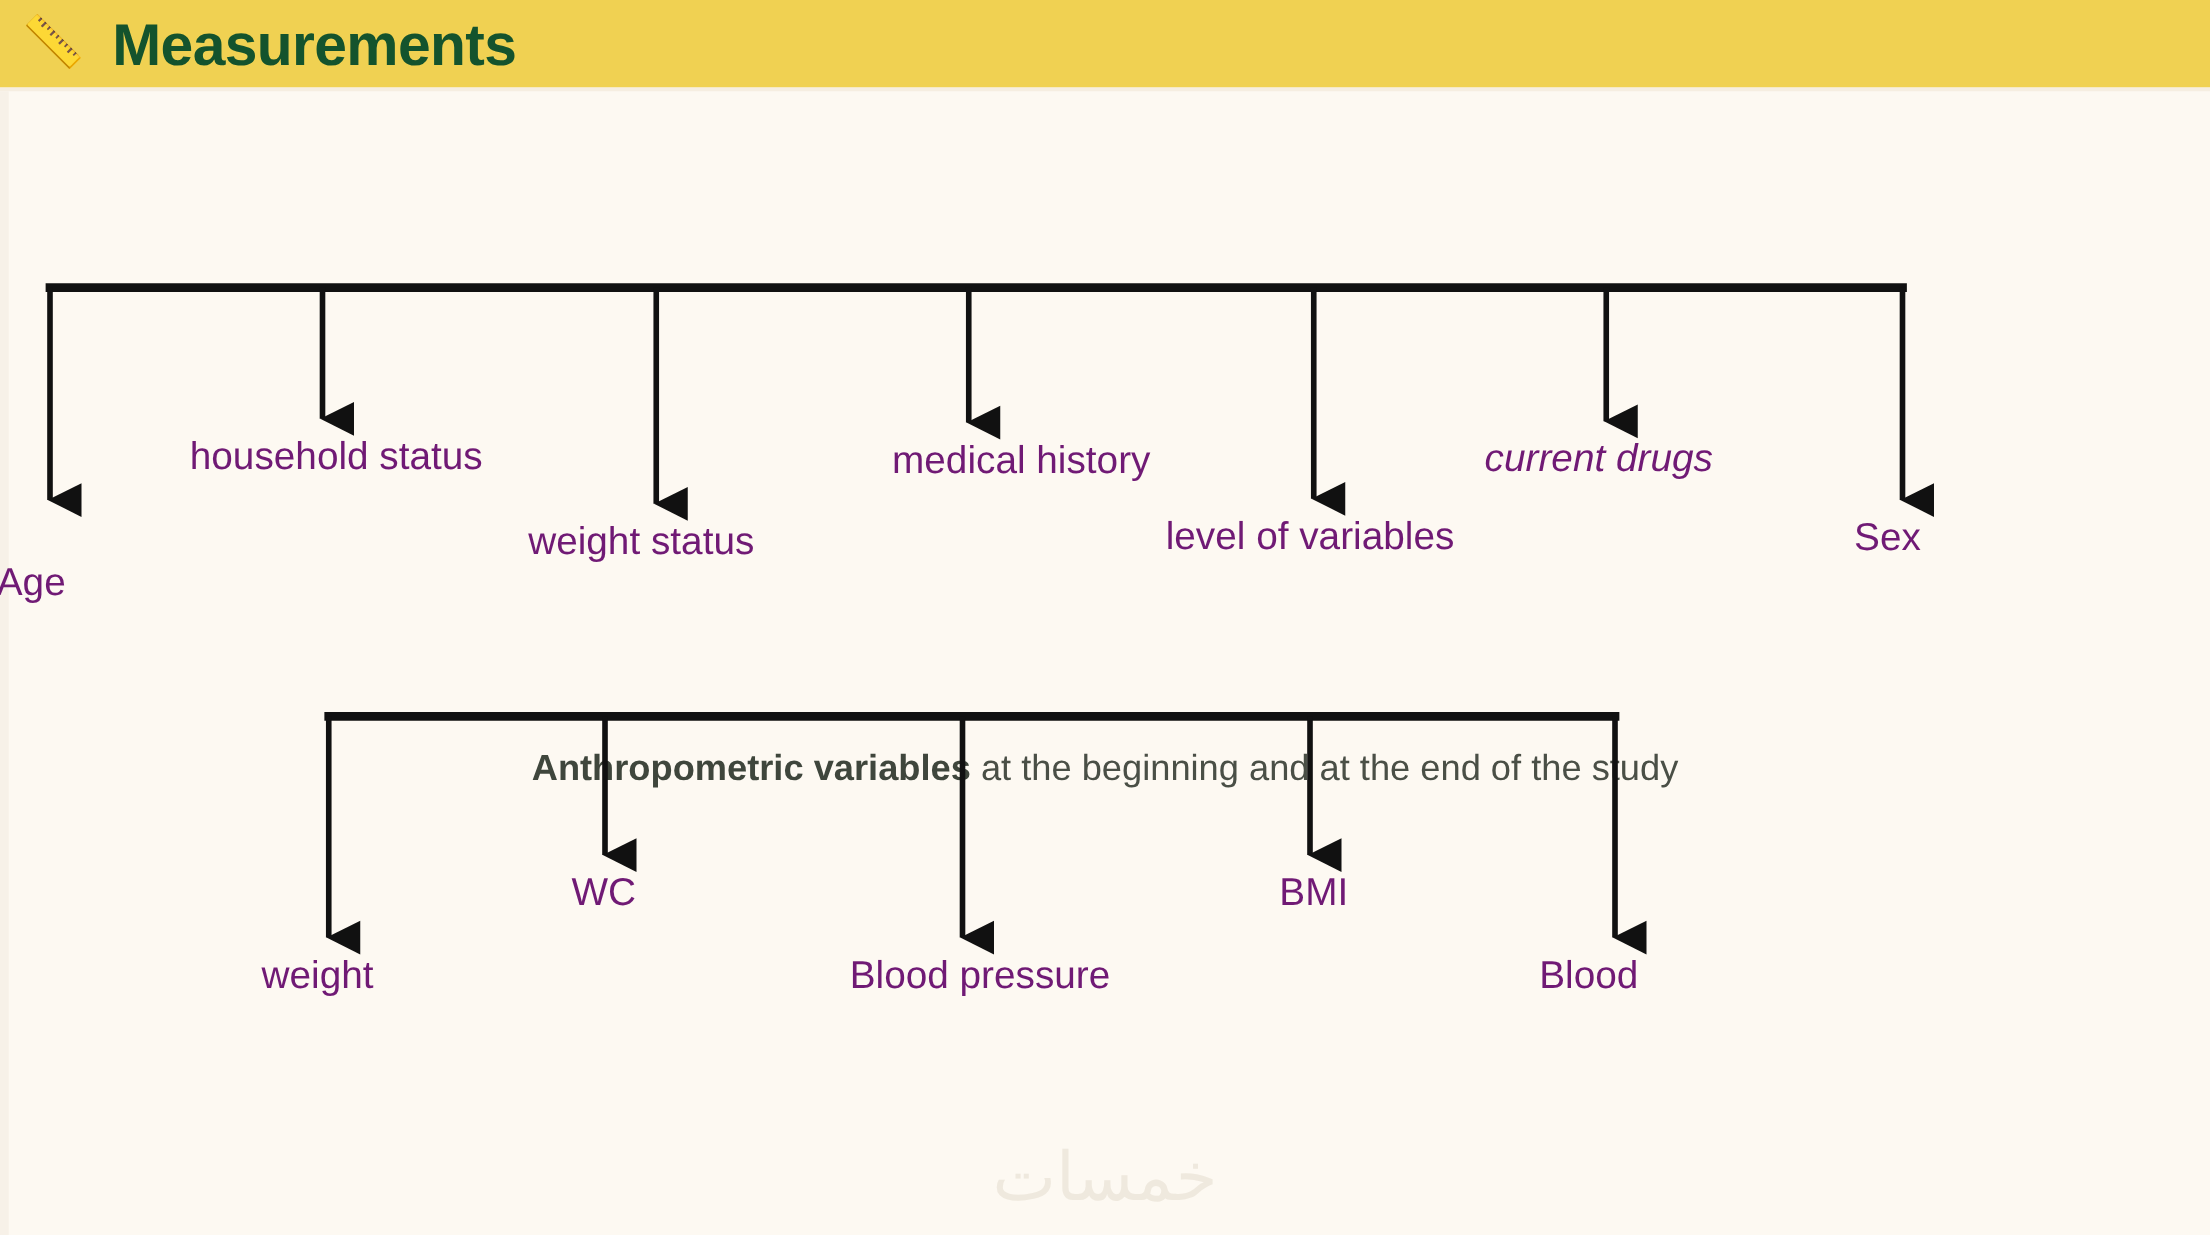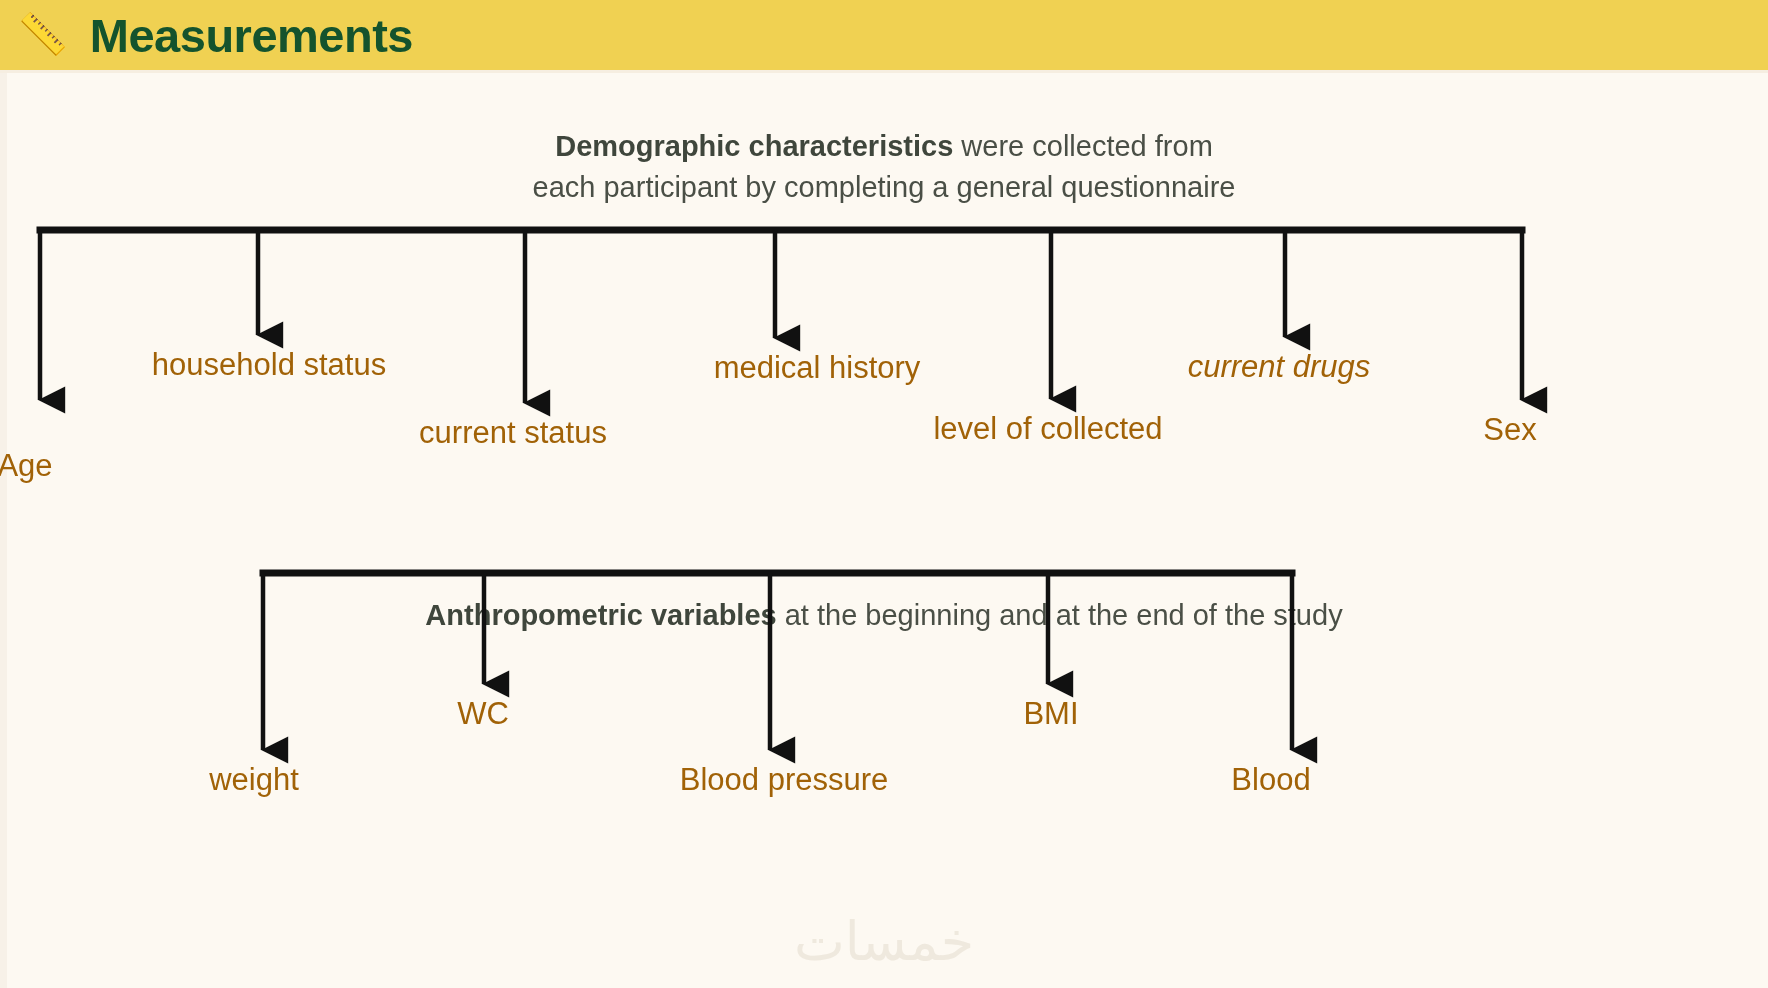--- a/index.html
+++ b/index.html
@@ -91,21 +91,21 @@
     position: absolute;
     left: 0;
     top: 0;
     width: 1768px;
     height: 988px;
     pointer-events: none;
   }
 
   .node-label {
     position: absolute;
-    color: #a16207;
+    color: #701a75;
     font-size: 31px;
     white-space: nowrap;
     transform: translateX(-50%);
   }
 
   
   .watermark {
     position: absolute;
     left: 0;
     top: 910px;
@@ -133,26 +133,20 @@
 
 <div class="page">
 
   <div class="header-bar">
     <span class="header-icon">📏</span>
     <span class="header-title">Measurements</span>
   </div>
   <div class="header-underline"></div>
   <div class="edge-strip"></div>
 
-  <div class="caption" id="demo-caption">
-    <div>
-      <b>Demographic characteristics</b><span> were collected from</span>
-    </div>
-    <div>each participant by completing a general questionnaire</div>
-  </div>
 
   <div class="caption" id="anthro-caption">
     <div>
       <b>Anthropometric variables</b><span> at the beginning and at the end of the study</span>
     </div>
   </div>
 
   <svg class="diagram" viewBox="0 0 1768 988">
     <defs>
       <marker id="arrowhead" markerWidth="7" markerHeight="7" refX="3.2" refY="6.2" orient="auto" markerUnits="strokeWidth">
@@ -175,23 +169,23 @@
         <line x1="484" x2="484" y1="573" y2="684" stroke="#111111" stroke-width="4.5" marker-end="url(#arrowhead)"></line>
         <line x1="770" x2="770" y1="573" y2="750" stroke="#111111" stroke-width="4.5" marker-end="url(#arrowhead)"></line>
         <line x1="1048" x2="1048" y1="573" y2="684" stroke="#111111" stroke-width="4.5" marker-end="url(#arrowhead)"></line>
         <line x1="1292" x2="1292" y1="573" y2="750" stroke="#111111" stroke-width="4.5" marker-end="url(#arrowhead)"></line>
       </g>
   </svg>
 
   <div id="labels-layer">
       <div class="node-label" style="left: 25px; top: 412px; margin-top: 36px;">Age</div>
       <div class="node-label" style="left: 269px; top: 347px;">household status</div>
-      <div class="node-label" style="left: 513px; top: 415px;">current status</div>
+      <div class="node-label" style="left: 513px; top: 415px;">weight status</div>
       <div class="node-label" style="left: 773px; top: 350px; margin-left: 44px;">medical history</div>
-      <div class="node-label" style="left: 1048px; top: 411px;">level of collected</div>
+      <div class="node-label" style="left: 1048px; top: 411px;">level of variables</div>
       <div class="node-label" style="left: 1279px; top: 349px; font-style: italic;">current drugs</div>
       <div class="node-label" style="left: 1510px; top: 412px;">Sex</div>
       <div class="node-label" style="left: 254px; top: 762px; text-align: right;">weight</div>
       <div class="node-label" style="left: 483px; top: 696px;">WC</div>
       <div class="node-label" style="left: 784px; top: 762px;">Blood pressure</div>
       <div class="node-label" style="left: 1051px; top: 696px;">BMI</div>
       <div class="node-label" style="left: 1271px; top: 762px;">Blood</div>
     </div>
 
   <div class="watermark">خمسات</div>

